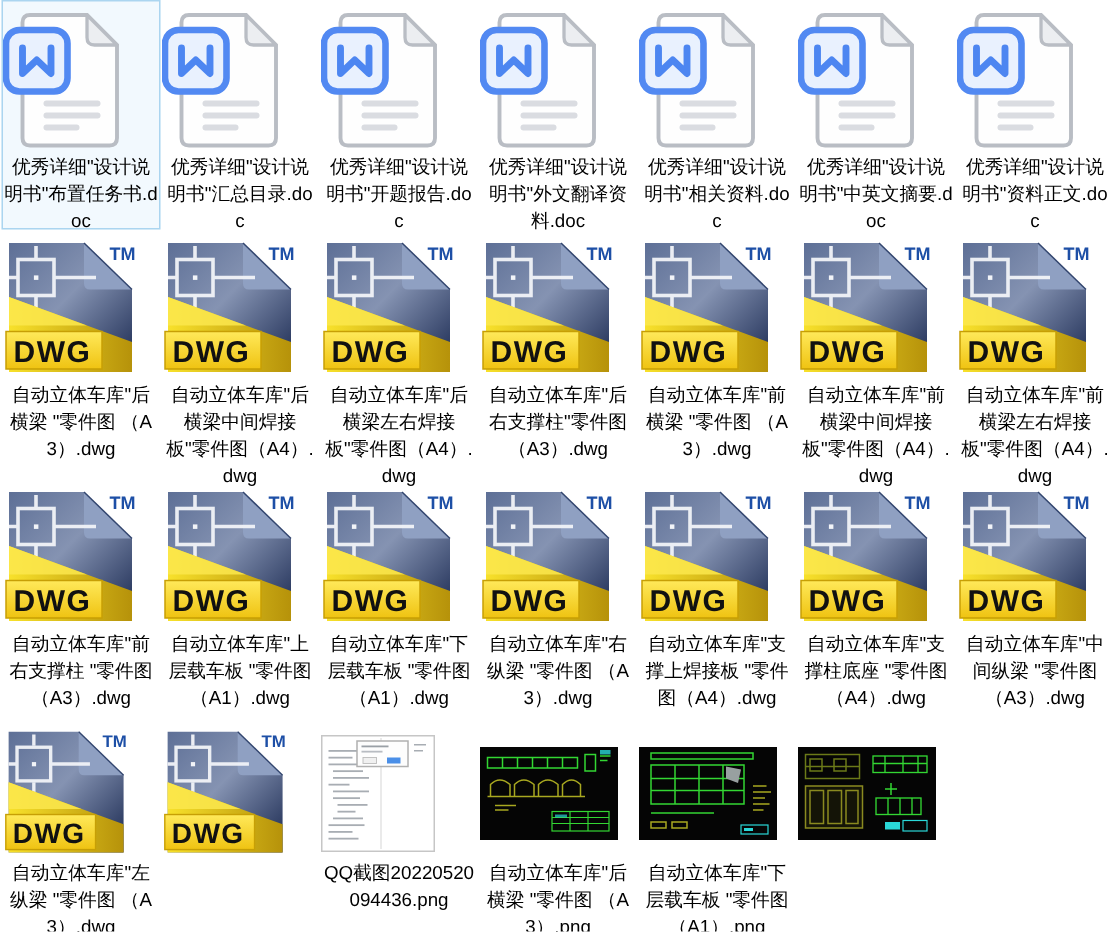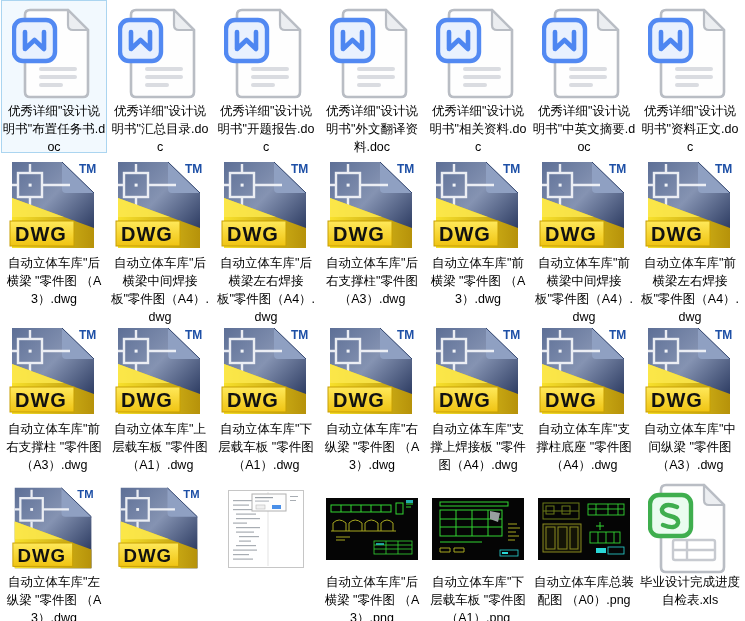--- a/index.html
+++ b/index.html
@@ -17,21 +17,21 @@
     box-sizing:border-box;
     display:flex;flex-direction:column;align-items:center;
     padding-top:5px;
     border:1px solid transparent;
   }
   .cell.row-1{padding-top:6px}
   .cell.row-4{padding-top:2px}
   .cell.selected{border-color:#abd5f0;background:#f2f9fe}
   .icon-box{
     height:94px;width:100%;
-    display:flex;align-items:center;justify-content:center;
+    display:flex;align-items:center;justify-content:flex-start;
     flex:none;
   }
   .row-4 .icon-box{height:86px}
   .row-4 .icon-box svg.dwg-svg{width:86px;height:86px}
   .label{
     margin-top:1px;
     width:103px;
     font-size:12.5px;line-height:18px;
     text-align:center;color:#000;
     word-break:break-all;overflow-wrap:anywhere;
@@ -735,20 +735,21 @@
             <rect x="62" y="6" width="8" height="1"></rect>
             <rect x="62" y="10" width="6" height="1"></rect>
           </g>
           <rect x="24" y="4" width="34" height="17" fill="#fdfdfd" stroke="#b0b0b0"></rect>
           <rect x="27" y="7" width="18" height="1.2" fill="#9aa0a6"></rect>
           <rect x="27" y="10.5" width="14" height="1.2" fill="#b8bcc2"></rect>
           <rect x="28" y="15" width="9" height="4" fill="#f0f0f0" stroke="#bbbbbb" stroke-width="0.6"></rect>
           <rect x="44" y="15" width="9" height="4" fill="#4a8fe8"></rect>
         </svg>
       </div>
+    <div class="label">QQ截图20220520094436.png</div>
   </div>
     <div class="cell row-4">
     <div class="icon-box">
         <svg width="92" height="62" viewBox="0 0 92 62">
           <rect width="92" height="62" fill="#050505"></rect>
           <g stroke="#33d633" fill="none" stroke-width="1">
             <rect x="5" y="7" width="60" height="7"></rect>
             <path d="M15 7 V14 M25 7 V14 M35 7 V14 M45 7 V14 M55 7 V14"></path>
             <rect x="70" y="5" width="7" height="11"></rect>
             <path d="M80 6 h7 M80 9 h5"></path>
@@ -809,28 +810,14 @@
             <rect x="20" y="29" width="9" height="22"></rect>
             <rect x="32" y="29" width="8" height="22"></rect>
           </g>
           <path d="M62 24 v8 M58 28 h8" stroke="#33d633" fill="none"></path>
           <rect x="52" y="34" width="30" height="11" stroke="#33d633" fill="none" stroke-width="0.9"></rect>
           <path d="M60 34 v11 M68 34 v11 M76 34 v11" stroke="#33d633" stroke-width="0.9"></path>
           <rect x="58" y="50" width="10" height="5" fill="#2ad8d8"></rect>
           <rect x="70" y="49" width="16" height="7" fill="none" stroke="#2ad8d8" stroke-width="0.8"></rect>
         </svg>
       </div>
-    <div class="label">自动立体车库总装配图 （A0）.png</div>
-  </div>
-    <div class="cell row-4">
-    <div class="icon-box">
-        <svg width="84" height="94" viewBox="0 0 84 94">
-          <path d="M18 3 H56 L76 23 V85 Q76 90 71 90 H18 Q13 90 13 85 V8 Q13 3 18 3 Z" fill="#fefefe" stroke="#b9bdc4" stroke-width="2.6"></path>
-          <path d="M56 3 V18 Q56 23 61 23 H76 Z" fill="#eceef1" stroke="#b9bdc4" stroke-width="2.2" stroke-linejoin="round"></path>
-          <rect x="2" y="13" width="41" height="41" rx="9" fill="#eafcef" stroke="#3fae4e" stroke-width="4.4"></rect>
-          <path d="M29 25 Q17 20 14 27 Q13 32 22 34 Q31 36 30 41 Q28 48 15 43" fill="none" stroke="#3fae4e" stroke-width="4.4" stroke-linecap="round"></path>
-          <rect x="25" y="58" width="42" height="20" rx="2" fill="#ffffff" stroke="#c7cad0" stroke-width="2.4"></rect>
-          <path d="M25 68 H67 M39 58 V78" stroke="#c7cad0" stroke-width="2.4"></path>
-        </svg>
-      </div>
-    <div class="label">毕业设计完成进度自检表.xls</div>
   </div>
   </div>
 
 </body></html>

